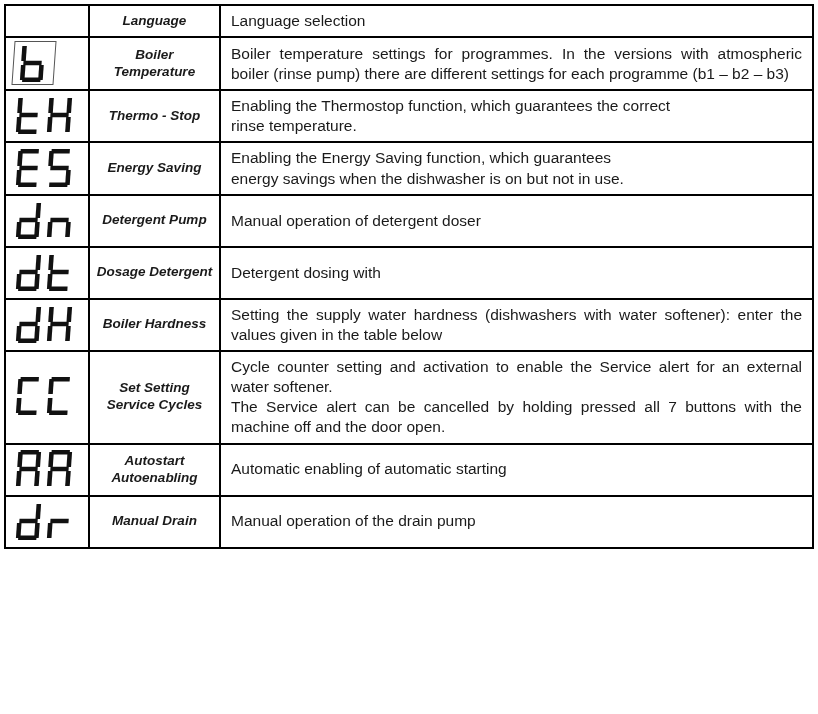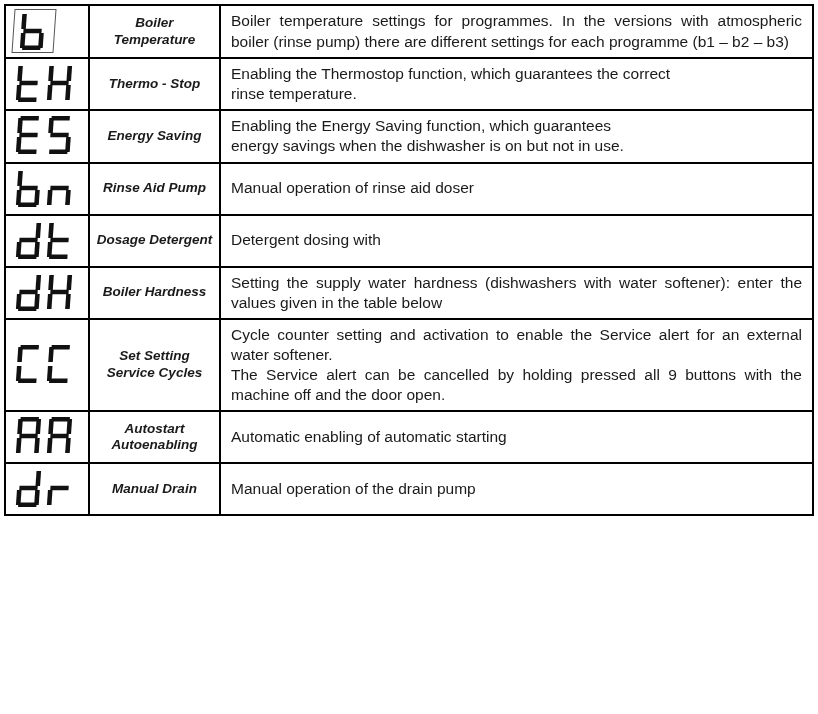--- a/index.html
+++ b/index.html
@@ -84,20 +84,25 @@
 <body>
 
 <div class="page">
   <table class="settings-table">
     <colgroup>
       <col style="width:84px">
       <col style="width:131px">
       <col>
     </colgroup>
     <tbody id="table-body">
+        <tr class="row-1">
+          <td class="code-cell"></td>
+          <td class="label-cell">Language</td>
+          <td class="desc-cell">Language selection</td>
+        </tr>
         <tr class="row-2">
           <td class="code-cell"><span class="seg-box boxed">
               <svg viewBox="0 0 12 20" class="seg-char">
                 <rect x="0" y="1" width="2.4" height="8"></rect>
                 <rect x="0" y="11" width="2.4" height="8"></rect>
                 <rect x="1.2" y="8.8" width="9.6" height="2.4"></rect>
                 <rect x="9.6" y="11" width="2.4" height="8"></rect>
                 <rect x="1.2" y="17.6" width="9.6" height="2.4"></rect>
               </svg>
             </span></td>
@@ -138,37 +143,37 @@
                 <rect x="0" y="1" width="2.4" height="8"></rect>
                 <rect x="1.2" y="8.8" width="9.6" height="2.4"></rect>
                 <rect x="9.6" y="11" width="2.4" height="8"></rect>
                 <rect x="1.2" y="17.6" width="9.6" height="2.4"></rect>
               </svg>
             </span></td>
           <td class="label-cell">Energy Saving</td>
           <td class="desc-cell">Enabling the Energy Saving function, which guarantees
 energy savings when the dishwasher is on but not in use.</td>
         </tr>
-        <tr class="row-7">
-          <td class="code-cell"><span class="seg-box">
-              <svg viewBox="0 0 12 20" class="seg-char">
-                <rect x="0" y="1" width="2.4" height="8"></rect>
-                <rect x="0" y="11" width="2.4" height="8"></rect>
-                <rect x="1.2" y="8.8" width="9.6" height="2.4"></rect>
-                <rect x="9.6" y="11" width="2.4" height="8"></rect>
-                <rect x="1.2" y="17.6" width="9.6" height="2.4"></rect>
-              </svg>
-              <svg viewBox="0 0 12 20" class="seg-char">
-                <rect x="0" y="11" width="2.4" height="8"></rect>
-                <rect x="1.2" y="8.8" width="9.6" height="2.4"></rect>
-                <rect x="9.6" y="11" width="2.4" height="8"></rect>
-              </svg>
-            </span></td>
-          <td class="label-cell">Rinse Aid Pump</td>
-          <td class="desc-cell">Manual operation of rinse aid doser</td>
+        <tr class="row-6">
+          <td class="code-cell"><span class="seg-box">
+              <svg viewBox="0 0 12 20" class="seg-char">
+                <rect x="9.6" y="1" width="2.4" height="8"></rect>
+                <rect x="9.6" y="11" width="2.4" height="8"></rect>
+                <rect x="0" y="11" width="2.4" height="8"></rect>
+                <rect x="1.2" y="8.8" width="9.6" height="2.4"></rect>
+                <rect x="1.2" y="17.6" width="9.6" height="2.4"></rect>
+              </svg>
+              <svg viewBox="0 0 12 20" class="seg-char">
+                <rect x="0" y="11" width="2.4" height="8"></rect>
+                <rect x="1.2" y="8.8" width="9.6" height="2.4"></rect>
+                <rect x="9.6" y="11" width="2.4" height="8"></rect>
+              </svg>
+            </span></td>
+          <td class="label-cell">Detergent Pump</td>
+          <td class="desc-cell">Manual operation of detergent doser</td>
         </tr>
         <tr class="row-9">
           <td class="code-cell"><span class="seg-box">
               <svg viewBox="0 0 12 20" class="seg-char">
                 <rect x="9.6" y="1" width="2.4" height="8"></rect>
                 <rect x="9.6" y="11" width="2.4" height="8"></rect>
                 <rect x="0" y="11" width="2.4" height="8"></rect>
                 <rect x="1.2" y="8.8" width="9.6" height="2.4"></rect>
                 <rect x="1.2" y="17.6" width="9.6" height="2.4"></rect>
               </svg>
@@ -212,21 +217,21 @@
               </svg>
               <svg viewBox="0 0 12 20" class="seg-char">
                 <rect x="1.2" y="0" width="9.6" height="2.4"></rect>
                 <rect x="0" y="1" width="2.4" height="8"></rect>
                 <rect x="0" y="11" width="2.4" height="8"></rect>
                 <rect x="1.2" y="17.6" width="9.6" height="2.4"></rect>
               </svg>
             </span></td>
           <td class="label-cell">Set Setting Service Cycles</td>
           <td class="desc-cell justify">Cycle counter setting and activation to enable the Service alert for an external water softener.
-The Service alert can be cancelled by holding pressed all 9 buttons with the machine off and the door open.</td>
+The Service alert can be cancelled by holding pressed all 7 buttons with the machine off and the door open.</td>
         </tr>
         <tr class="row-13">
           <td class="code-cell"><span class="seg-box">
               <svg viewBox="0 0 12 20" class="seg-char">
                 <rect x="1.2" y="0" width="9.6" height="2.4"></rect>
                 <rect x="0" y="1" width="2.4" height="8"></rect>
                 <rect x="0" y="11" width="2.4" height="8"></rect>
                 <rect x="1.2" y="8.8" width="9.6" height="2.4"></rect>
                 <rect x="9.6" y="1" width="2.4" height="8"></rect>
                 <rect x="9.6" y="11" width="2.4" height="8"></rect>

